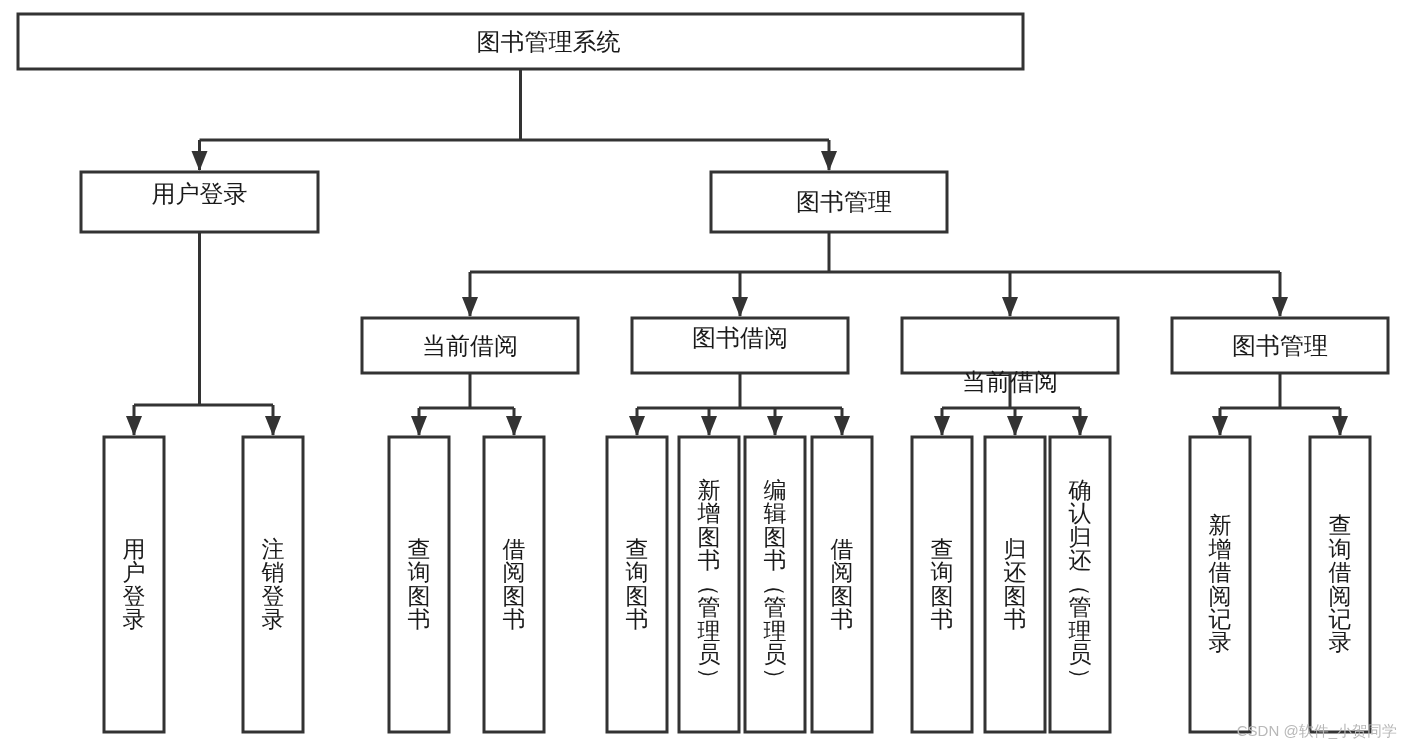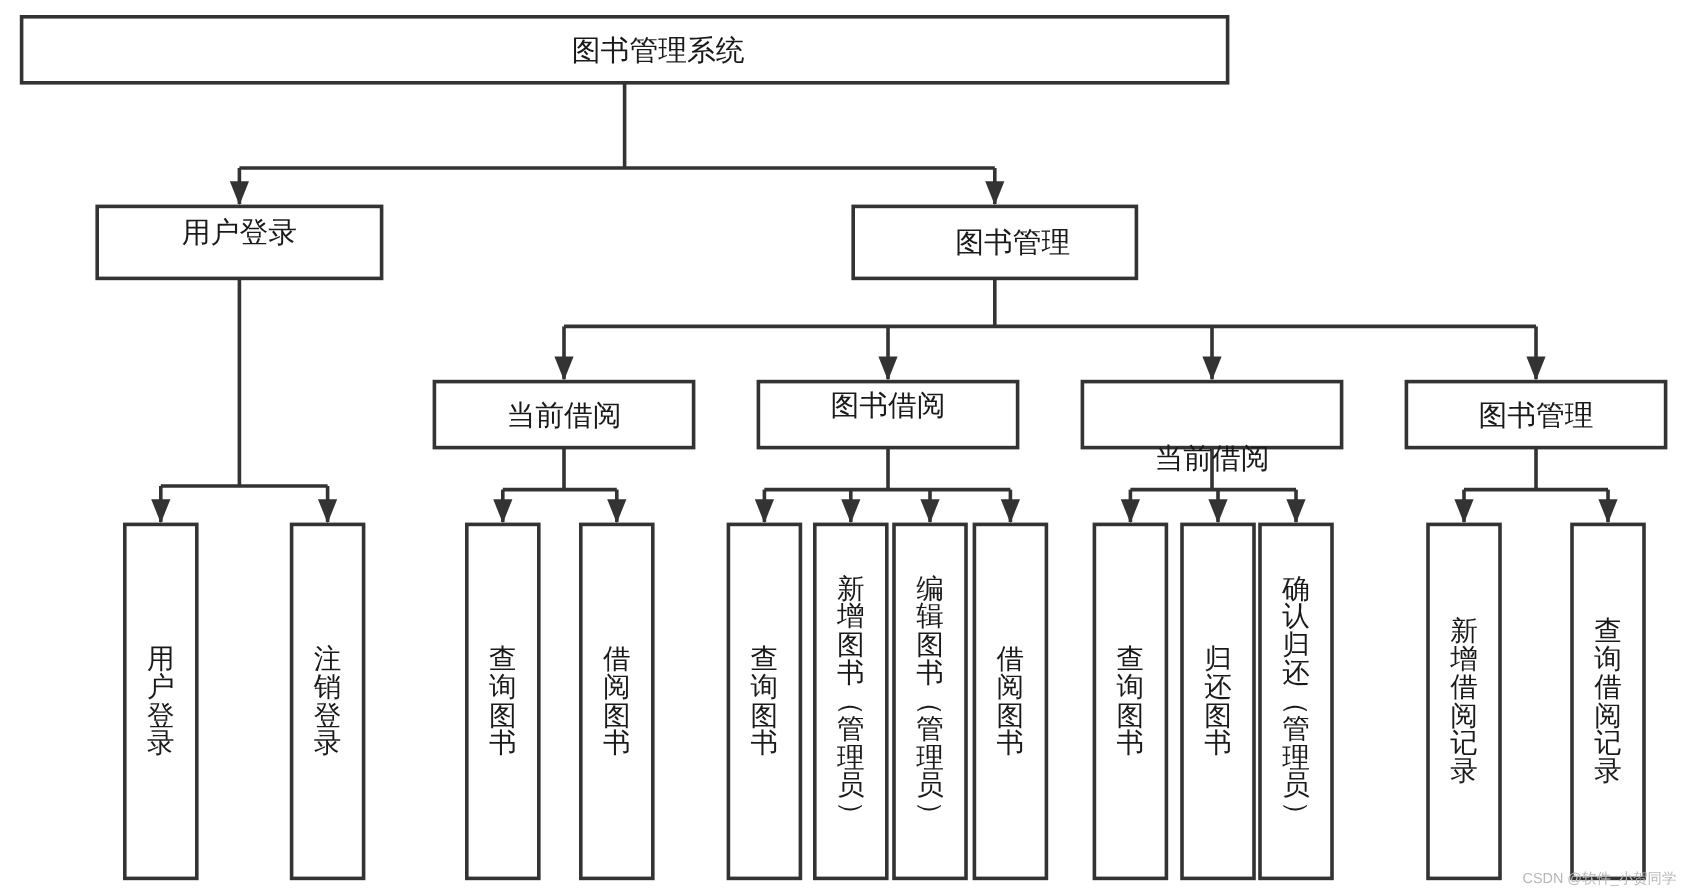--- a/index.html
+++ b/index.html
@@ -39,21 +39,21 @@
   }
   .arrow-head {
     fill: #333333;
     stroke: none;
   }
   .watermark-text {
     position: absolute;
     right: 8px;
     bottom: 6px;
     font-family: "Liberation Sans", "DejaVu Sans", sans-serif;
-    font-size: 12px;
+    font-size: 15px;
     color: #b8b8b8;
     white-space: nowrap;
     pointer-events: none;
   }
   .vlabel-wrap {
     position: absolute;
     display: flex;
     flex-direction: column;
     align-items: center;
     justify-content: center;

